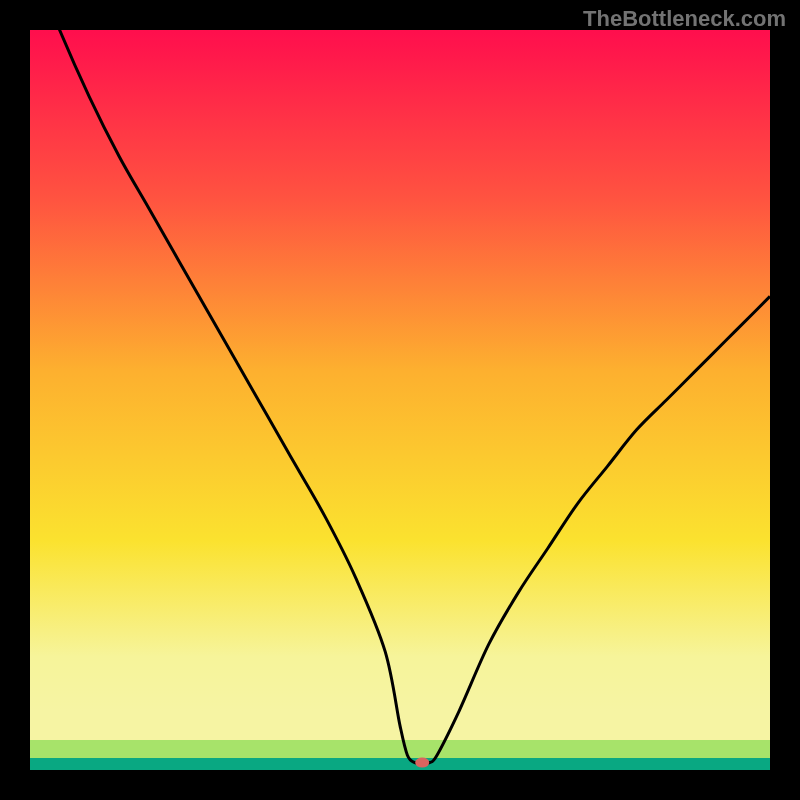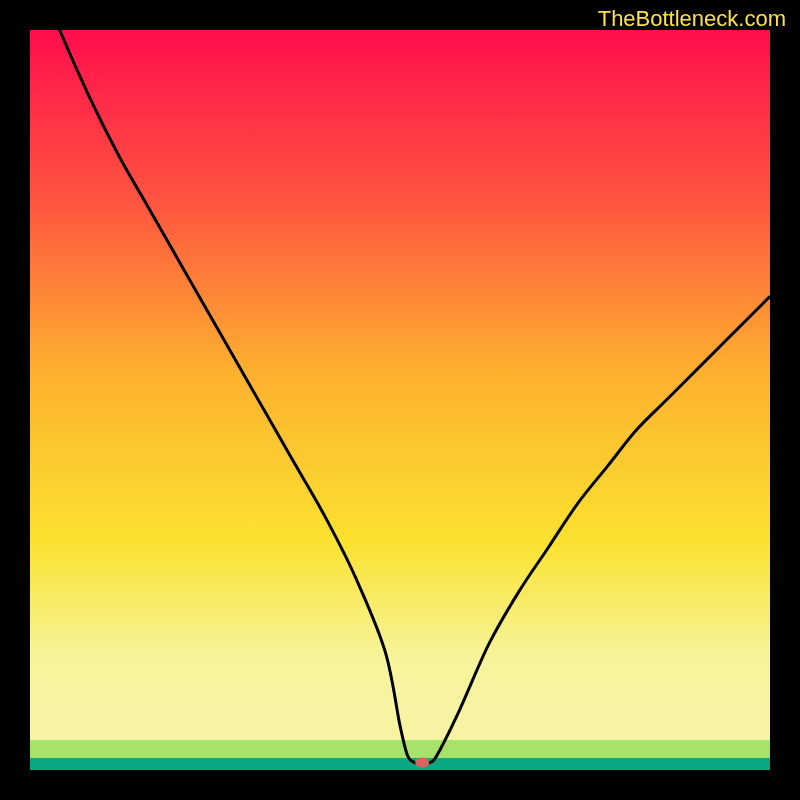--- a/index.html
+++ b/index.html
@@ -35,24 +35,24 @@
     position: absolute;
     left: 0;
     top: 0;
     width: 100%;
     height: 100%;
   }
   .watermark {
     position: absolute;
     top: 6px;
     right: 14px;
-    color: #fde047;
+    color: #737373;
     font-family: Arial, sans-serif;
     font-size: 22px;
-    font-weight: 400;
+    font-weight: 700;
     letter-spacing: 0px;
   }
 </style>
 </head>
 <body>
 
 <div class="container">
 
   <div class="plot-area">
 

